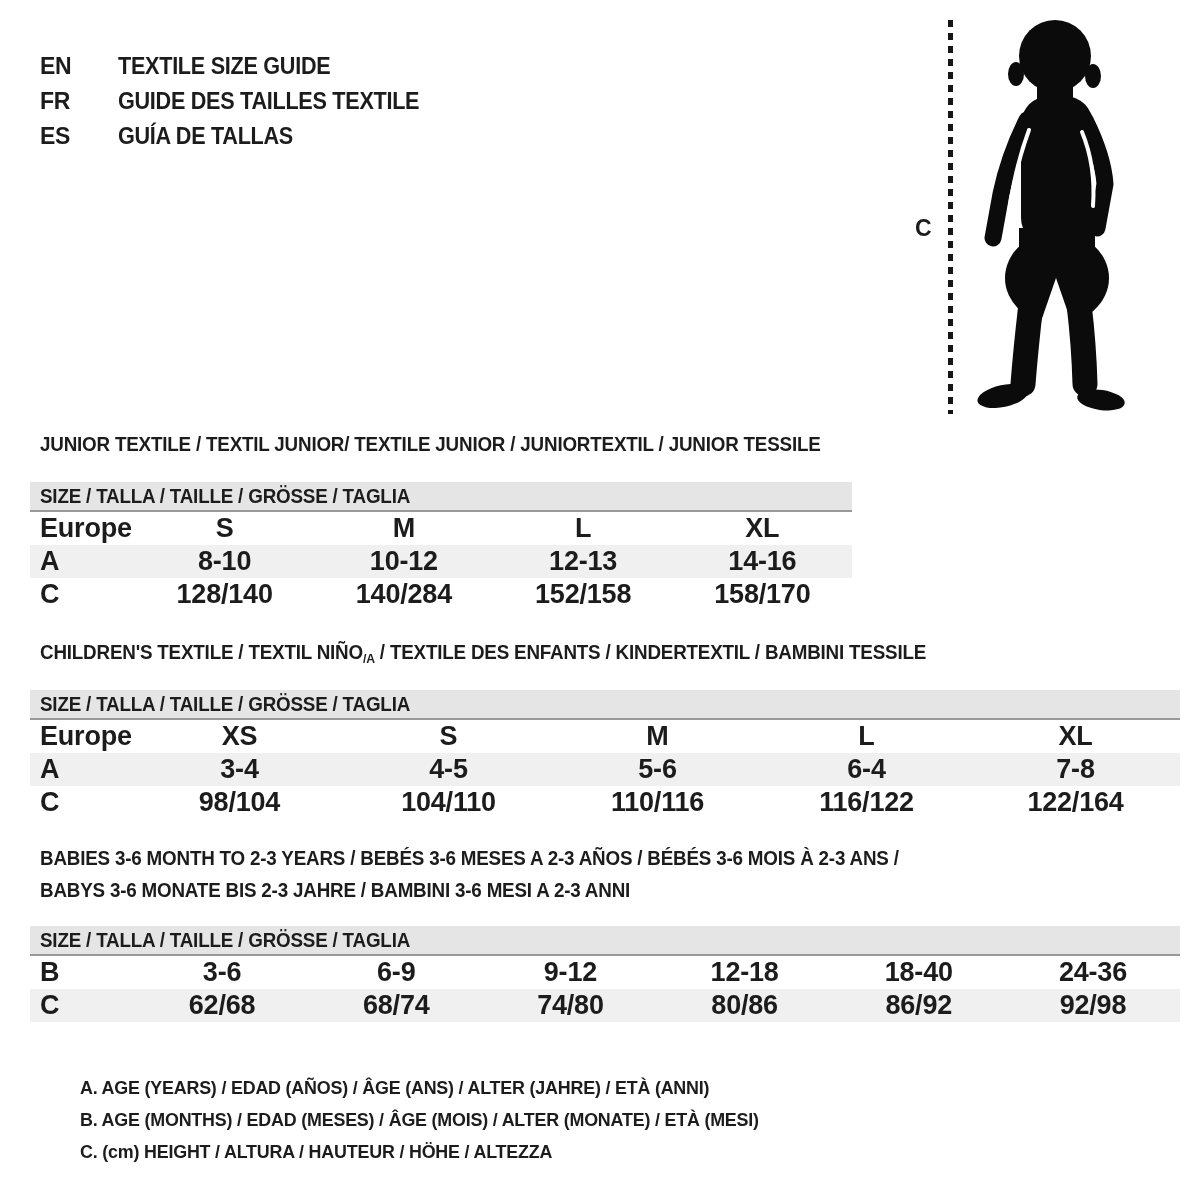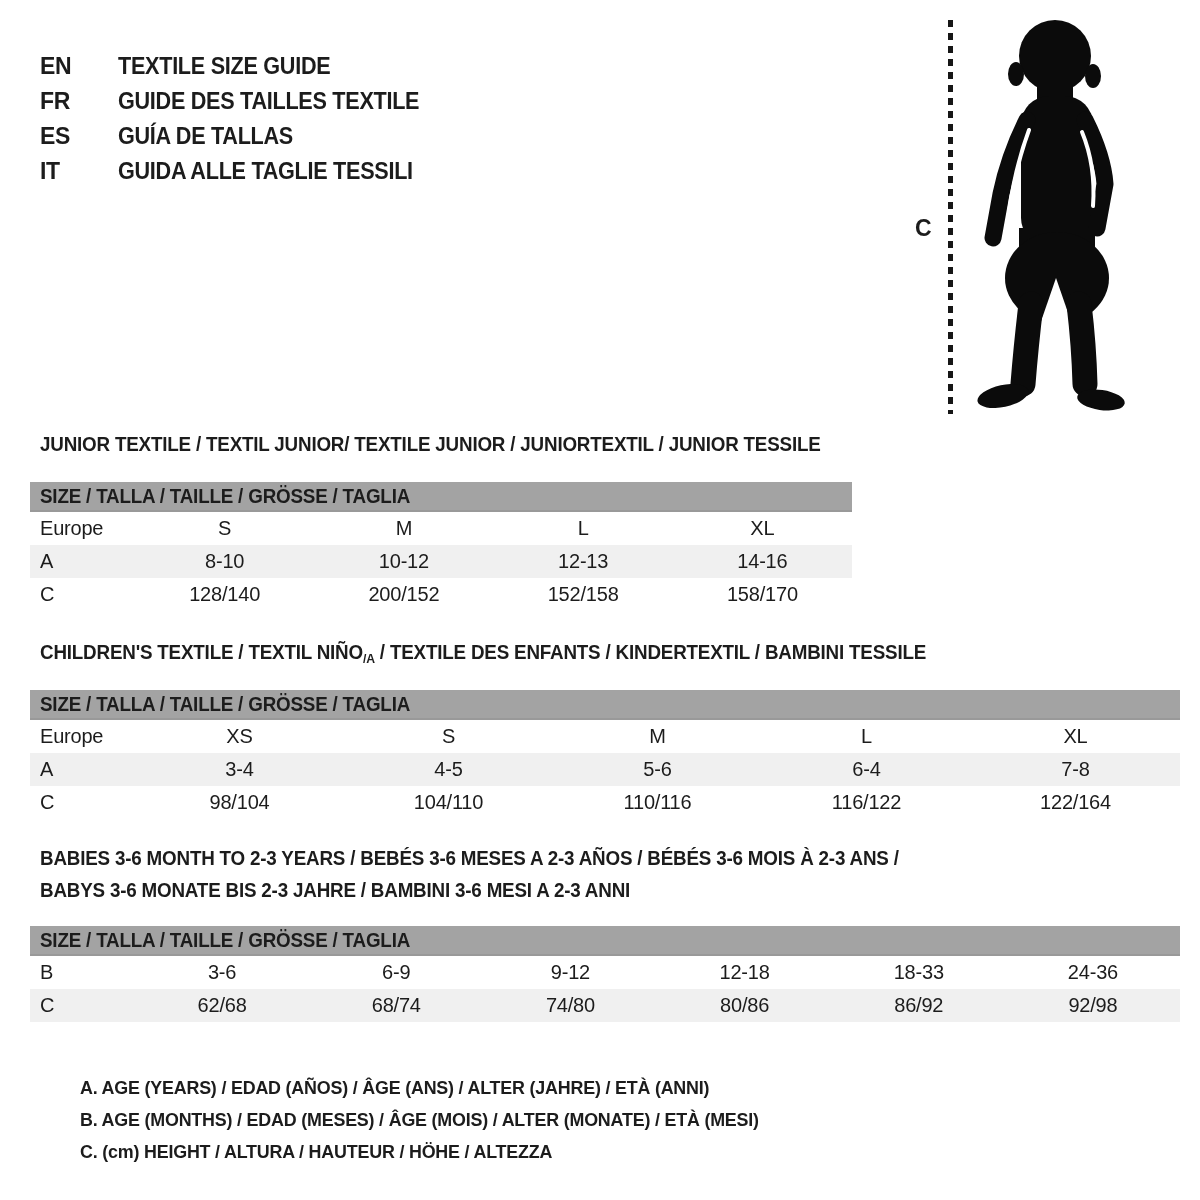--- a/index.html
+++ b/index.html
@@ -17,25 +17,25 @@
   .figure-label { position:absolute; left:915px; top:215px; font-size:23px; font-weight:bold; }
   .dash-line { position:absolute; left:948px; top:20px; width:5px; height:394px;
                background:repeating-linear-gradient(to bottom,#161616 0 7px,transparent 7px 13px); }
   .silhouette { position:absolute; left:965px; top:16px; }
   
   .table-title { position:absolute; left:40px; font-size:20px; font-weight:bold; letter-spacing:-0.2px;
                  white-space:nowrap; transform:scaleX(0.94); transform-origin:left center; }
   .table-title .sub { font-size:13px; vertical-align:-4px; }
   .table-title-2line { line-height:32px; }
   .size-table { position:absolute; left:30px; }
-  .size-bar { height:30px; background:#a3a3a3; border-bottom:2px solid #999999;
+  .size-bar { height:30px; background:#e5e5e5; border-bottom:2px solid #999999;
               display:flex; align-items:center; padding-left:10px; box-sizing:border-box; }
   .size-bar span { font-size:20px; font-weight:bold; letter-spacing:-0.2px; white-space:nowrap;
                    transform:scaleX(0.94); transform-origin:left center; }
-  .trow { display:flex; align-items:center; height:33px; font-size:20px; letter-spacing:-0.2px; }
+  .trow { display:flex; align-items:center; height:33px; font-size:27px; letter-spacing:-0.2px;font-weight:bold; }
   .trow.shaded { background:#f0f0f0; }
   .tlabel { width:105px; padding-left:10px; box-sizing:border-box; }
   .tcell { flex:1; text-align:center; }
   #table-junior   { top:482px; width:822px; }
   #table-children { top:690px; width:1150px; }
   #table-babies   { top:926px; width:1150px; }
   #title-junior   { top:433px; }
   #title-children { top:641px; }
   #title-babies   { top:842px; }
   
@@ -53,24 +53,20 @@
       <span class="lang-code">EN</span>
       <span class="lang-title">TEXTILE SIZE GUIDE</span>
     </div>
     <div class="lang-row">
       <span class="lang-code">FR</span>
       <span class="lang-title">GUIDE DES TAILLES TEXTILE</span>
     </div>
     <div class="lang-row">
       <span class="lang-code">ES</span>
       <span class="lang-title">GUÍA DE TALLAS</span>
-    </div>
-    <div class="lang-row">
-      <span class="lang-code">IT</span>
-      <span class="lang-title">GUIDA ALLE TAGLIE TESSILI</span>
     </div>
   </div>
 
   <span class="figure-label">C</span>
   <div class="dash-line"></div>
   <svg class="silhouette" width="170" height="400" viewBox="0 0 170 400" xmlns="http://www.w3.org/2000/svg">
     <g fill="#0b0b0b" stroke="none">
       <circle cx="90" cy="40" r="36"></circle>
       <ellipse cx="51" cy="58" rx="8" ry="12"></ellipse>
       <ellipse cx="128" cy="60" rx="8" ry="12"></ellipse>
@@ -115,21 +111,21 @@
     <div class="trow shaded">
       <span class="tlabel">A</span>
       <span class="tcell">8-10</span>
       <span class="tcell">10-12</span>
       <span class="tcell">12-13</span>
       <span class="tcell">14-16</span>
     </div>
     <div class="trow">
       <span class="tlabel">C</span>
       <span class="tcell">128/140</span>
-      <span class="tcell">200/152</span>
+      <span class="tcell">140/284</span>
       <span class="tcell">152/158</span>
       <span class="tcell">158/170</span>
     </div>
   </div>
 
   <div class="table-title" id="title-children">
     <span>CHILDREN'S TEXTILE / TEXTIL NIÑO</span><span class="sub">/A</span><span> / TEXTILE DES ENFANTS / KINDERTEXTIL / BAMBINI TESSILE</span>
   </div>
   <div class="size-table" id="table-children">
     <div class="size-bar">
@@ -168,21 +164,21 @@
   <div class="size-table" id="table-babies">
     <div class="size-bar">
       <span>SIZE / TALLA / TAILLE / GRÖSSE / TAGLIA</span>
     </div>
     <div class="trow">
       <span class="tlabel">B</span>
       <span class="tcell">3-6</span>
       <span class="tcell">6-9</span>
       <span class="tcell">9-12</span>
       <span class="tcell">12-18</span>
-      <span class="tcell">18-33</span>
+      <span class="tcell">18-40</span>
       <span class="tcell">24-36</span>
     </div>
     <div class="trow shaded">
       <span class="tlabel">C</span>
       <span class="tcell">62/68</span>
       <span class="tcell">68/74</span>
       <span class="tcell">74/80</span>
       <span class="tcell">80/86</span>
       <span class="tcell">86/92</span>
       <span class="tcell">92/98</span>

